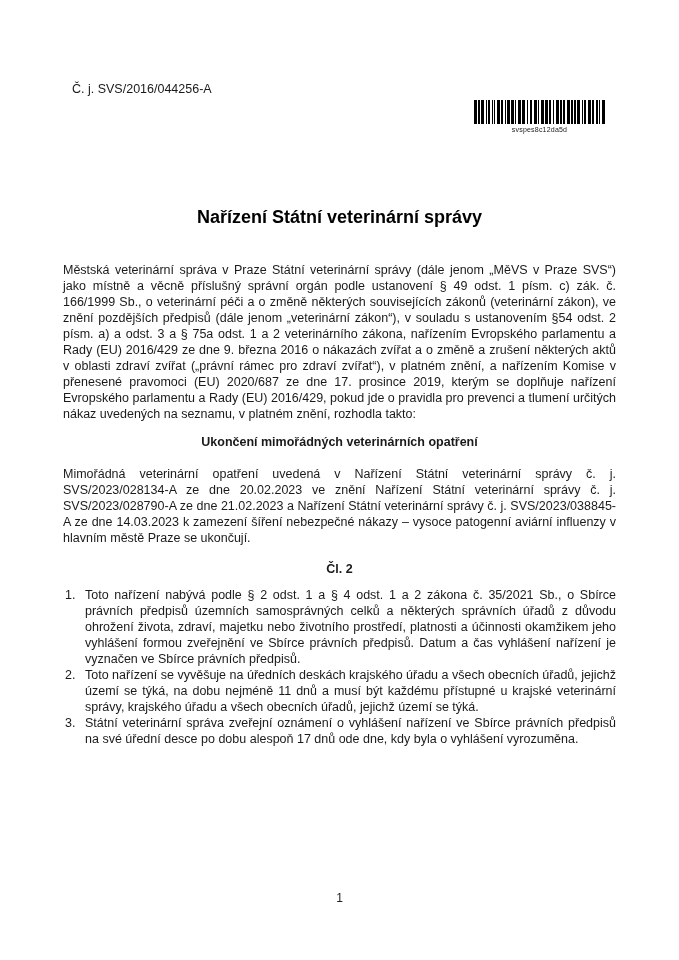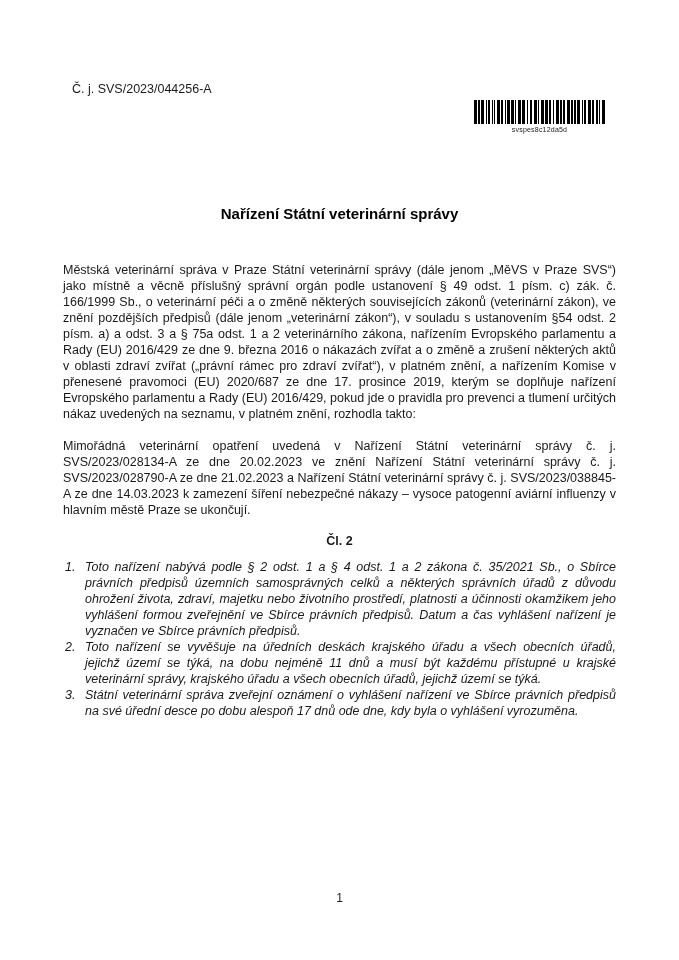--- a/index.html
+++ b/index.html
@@ -48,21 +48,21 @@
     margin-top: 1px;
     color: #222;
     letter-spacing: 0.2px;
   }
   .doc-title {
     position: absolute;
     left: 0;
     top: 195px;
     width: 679px;
     text-align: center;
-    font-size: 15px;
+    font-size: 18px;
     font-weight: bold;
     color: #000;
   }
   .content {
     position: absolute;
     left: 63px;
     top: 262px;
     width: 553px;
     font-size: 12.5px;
     line-height: 16px;
@@ -84,21 +84,20 @@
   .art-body {
     text-align: justify;
     margin: 16px 0 0 0;
   }
   .art2-number { margin-top: 15px; }
   .numbered-list {
     list-style: none;
     counter-reset: clause;
     margin: 10px 0 0 0;
     padding: 0;
-    font-style: italic;
   }
   .numbered-list li {
     counter-increment: clause;
     position: relative;
     padding-left: 22px;
     text-align: justify;
   }
   .numbered-list li::before {
     content: counter(clause) ".";
     position: absolute;
@@ -113,33 +112,34 @@
     text-align: center;
     font-size: 12px;
     color: #222;
   }
 </style>
 </head>
 <body>
 
 <div class="page">
 
-  <div class="ref-number">Č. j. SVS/2023/044256-A</div>
+  <div class="ref-number">Č. j. SVS/2016/044256-A</div>
 
   <div class="barcode-wrap">
     <div class="barcode-bars"><i style="width:3px"></i><b style="width:1px"></b><i style="width:2px"></i><b style="width:1px"></b><i style="width:3px"></i><b style="width:2px"></b><i style="width:1px"></i><b style="width:1px"></b><i style="width:2px"></i><b style="width:2px"></b><i style="width:1px"></i><b style="width:1px"></b><i style="width:1px"></i><b style="width:2px"></b><i style="width:3px"></i><b style="width:1px"></b><i style="width:2px"></i><b style="width:2px"></b><i style="width:1px"></i><b style="width:1px"></b><i style="width:3px"></i><b style="width:1px"></b><i style="width:3px"></i><b style="width:1px"></b><i style="width:1px"></i><b style="width:2px"></b><i style="width:3px"></i><b style="width:1px"></b><i style="width:3px"></i><b style="width:2px"></b><i style="width:1px"></i><b style="width:2px"></b><i style="width:2px"></i><b style="width:2px"></b><i style="width:3px"></i><b style="width:1px"></b><i style="width:1px"></i><b style="width:2px"></b><i style="width:3px"></i><b style="width:1px"></b><i style="width:3px"></i><b style="width:1px"></b><i style="width:2px"></i><b style="width:2px"></b><i style="width:1px"></i><b style="width:2px"></b><i style="width:3px"></i><b style="width:1px"></b><i style="width:2px"></i><b style="width:1px"></b><i style="width:2px"></i><b style="width:2px"></b><i style="width:3px"></i><b style="width:1px"></b><i style="width:2px"></i><b style="width:1px"></b><i style="width:2px"></i><b style="width:1px"></b><i style="width:3px"></i><b style="width:2px"></b><i style="width:1px"></i><b style="width:1px"></b><i style="width:2px"></i><b style="width:2px"></b><i style="width:3px"></i><b style="width:1px"></b><i style="width:2px"></i><b style="width:2px"></b><i style="width:2px"></i><b style="width:1px"></b><i style="width:1px"></i><b style="width:2px"></b><i style="width:3px"></i></div>
     <div class="barcode-label">svspes8c12da5d</div>
   </div>
 
   <h1 class="doc-title">Nařízení Státní veterinární správy</h1>
 
   <div class="content">
 
     <p class="para">Městská veterinární správa v Praze Státní veterinární správy (dále jenom „MěVS v Praze SVS“) jako místně a věcně příslušný správní orgán podle ustanovení § 49 odst. 1 písm. c) zák. č. 166/1999 Sb., o veterinární péči a o změně některých souvisejících zákonů (veterinární zákon), ve znění pozdějších předpisů (dále jenom „veterinární zákon“), v souladu s ustanovením §54 odst. 2 písm. a) a odst. 3 a § 75a odst. 1 a 2 veterinárního zákona, nařízením Evropského parlamentu a Rady (EU) 2016/429 ze dne 9. března 2016 o nákazách zvířat a o změně a zrušení některých aktů v oblasti zdraví zvířat („právní rámec pro zdraví zvířat“), v platném znění, a nařízením Komise v přenesené pravomoci (EU) 2020/687 ze dne 17. prosince 2019, kterým se doplňuje nařízení Evropského parlamentu a Rady (EU) 2016/429, pokud jde o pravidla pro prevenci a tlumení určitých nákaz uvedených na seznamu, v platném znění, rozhodla takto:</p>
 
+    <p class="art-heading">Ukončení mimořádných veterinárních opatření</p>
     <p class="art-body">Mimořádná veterinární opatření uvedená v Nařízení Státní veterinární správy č. j. SVS/2023/028134-A ze dne 20.02.2023 ve znění Nařízení Státní veterinární správy č. j. SVS/2023/028790-A ze dne 21.02.2023 a Nařízení Státní veterinární správy č. j. SVS/2023/038845-A ze dne 14.03.2023 k zamezení šíření nebezpečné nákazy – vysoce patogenní aviární influenzy v hlavním městě Praze se ukončují.</p>
 
     <p class="art-number art2-number">Čl. 2</p>
 
     <ol class="numbered-list">
       <li>Toto nařízení nabývá podle § 2 odst. 1 a § 4 odst. 1 a 2 zákona č. 35/2021 Sb., o Sbírce právních předpisů územních samosprávných celků a některých správních úřadů z důvodu ohrožení života, zdraví, majetku nebo životního prostředí, platnosti a účinnosti okamžikem jeho vyhlášení formou zveřejnění ve Sbírce právních předpisů. Datum a čas vyhlášení nařízení je vyznačen ve Sbírce právních předpisů.</li>
       <li>Toto nařízení se vyvěšuje na úředních deskách krajského úřadu a všech obecních úřadů, jejichž území se týká, na dobu nejméně 11 dnů a musí být každému přístupné u krajské veterinární správy, krajského úřadu a všech obecních úřadů, jejichž území se týká.</li>
       <li>Státní veterinární správa zveřejní oznámení o vyhlášení nařízení ve Sbírce právních předpisů na své úřední desce po dobu alespoň 17 dnů ode dne, kdy byla o vyhlášení vyrozuměna.</li>
     </ol>
 

